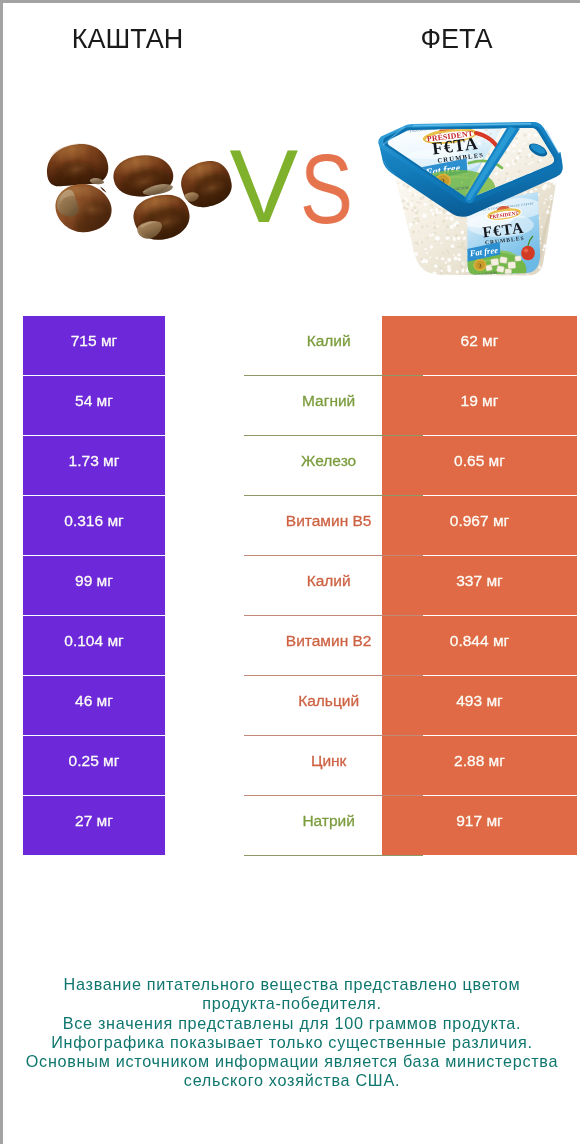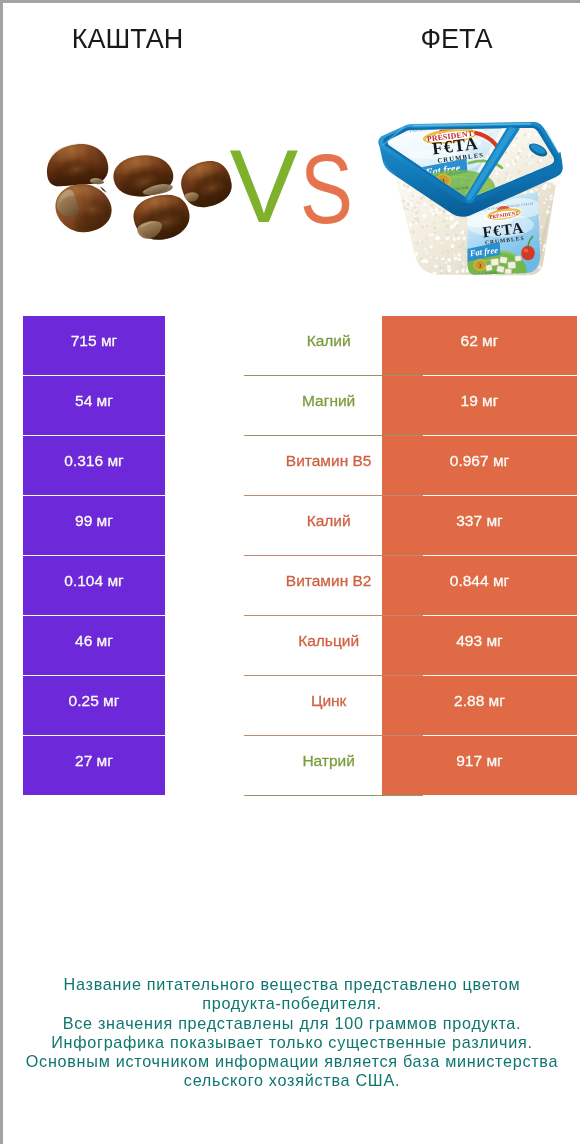--- a/index.html
+++ b/index.html
@@ -1215,20 +1215,27 @@
         </div>
         <div class="cell cell-right">62 мг</div>
       </div>
       <div class="row win-l">
         <div class="cell cell-left">54 мг</div>
         <div class="cell cell-mid">
           <span class="nm">Магний</span>
         </div>
         <div class="cell cell-right">19 мг</div>
       </div>
+      <div class="row win-l">
+        <div class="cell cell-left">1.73 мг</div>
+        <div class="cell cell-mid">
+          <span class="nm">Железо</span>
+        </div>
+        <div class="cell cell-right">0.65 мг</div>
+      </div>
       <div class="row win-r">
         <div class="cell cell-left">0.316 мг</div>
         <div class="cell cell-mid">
           <span class="nm">Витамин B5</span>
         </div>
         <div class="cell cell-right">0.967 мг</div>
       </div>
       <div class="row win-r">
         <div class="cell cell-left">99 мг</div>
         <div class="cell cell-mid">

